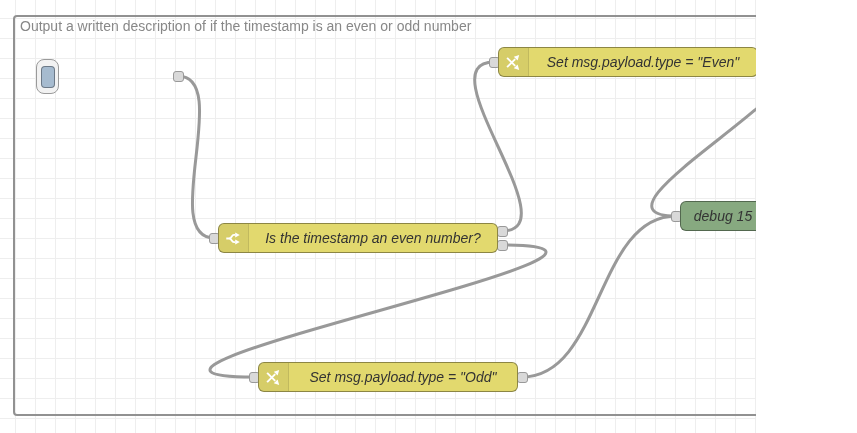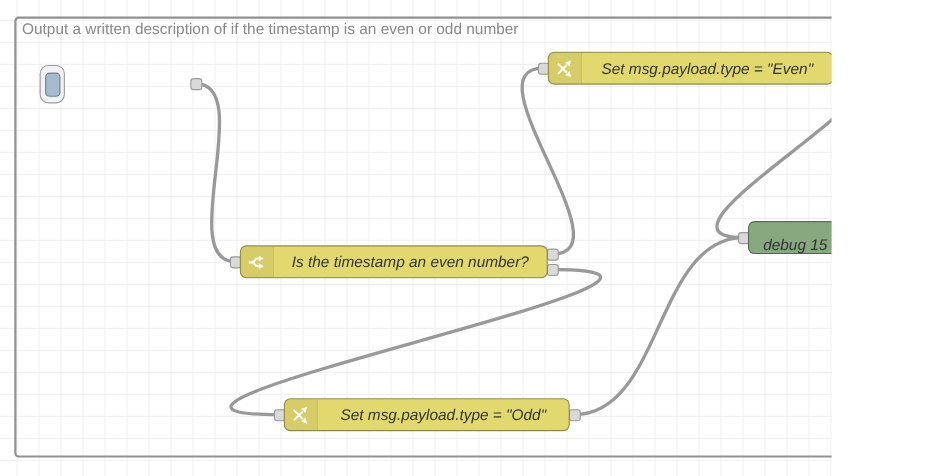--- a/index.html
+++ b/index.html
@@ -109,21 +109,21 @@
       <svg width="17" height="17" viewBox="0 0 20 20">
         <path d="M2.5 15.5 L12 6" stroke="#fff" stroke-width="2.2"></path>
         <path d="M2.5 4.5 L12 14" stroke="#fff" stroke-width="2.2"></path>
         <polygon points="0,-3.2 5.8,0 0,3.2" fill="#fff" transform="translate(12.6,5.4) rotate(-45)"></polygon>
         <polygon points="0,-3.2 5.8,0 0,3.2" fill="#fff" transform="translate(12.6,14.6) rotate(45)"></polygon>
       </svg>
     </div>
     <span class="label">Set msg.payload.type = "Odd"</span>
   </div>
 
-  <div class="node italic" style="left: 680px; top: 201px; width: 114px; background-color: rgb(135, 169, 128); align-items: flex-end;">
+  <div class="node italic" style="left: 680px; top: 201px; width: 114px; background-color: rgb(135, 169, 128);">
     <span class="label">debug 15</span>
     <div class="icon-box right">
       <svg width="16" height="18" viewBox="0 0 20 24">
         <rect x="2" y="1.6" width="15" height="2.8" fill="#fff"></rect>
         <rect x="2" y="6.1" width="15" height="2.8" fill="#fff"></rect>
         <rect x="2" y="10.6" width="11" height="2.8" fill="#fff"></rect>
         <rect x="2" y="15.1" width="15" height="2.8" fill="#fff"></rect>
         <rect x="2" y="19.6" width="11" height="2.8" fill="#fff"></rect>
       </svg>
     </div>

